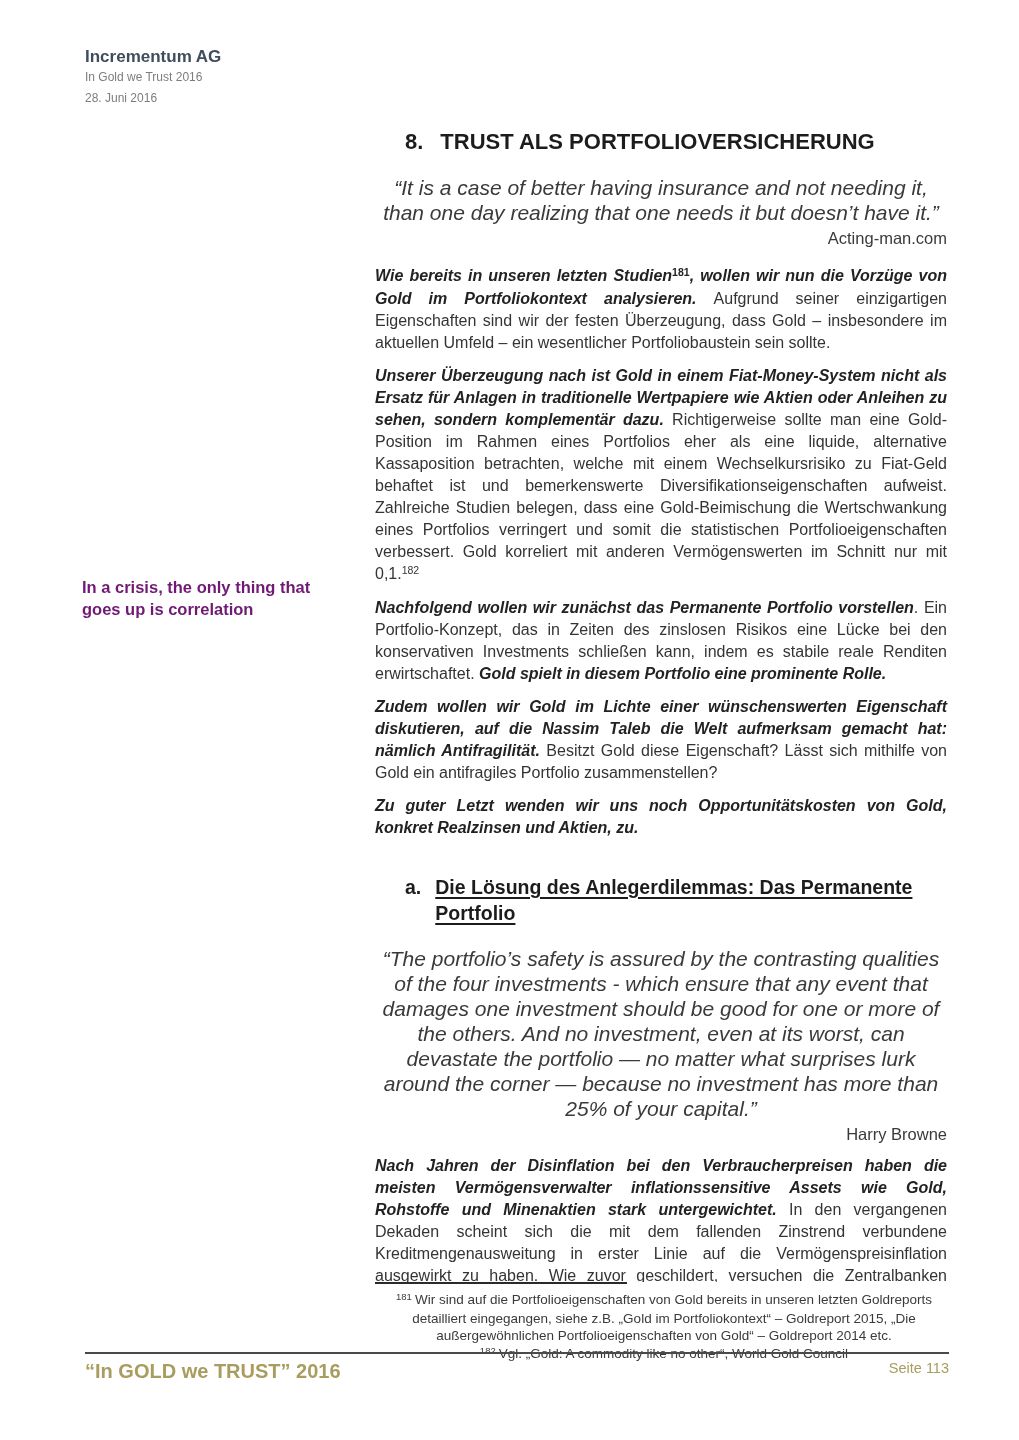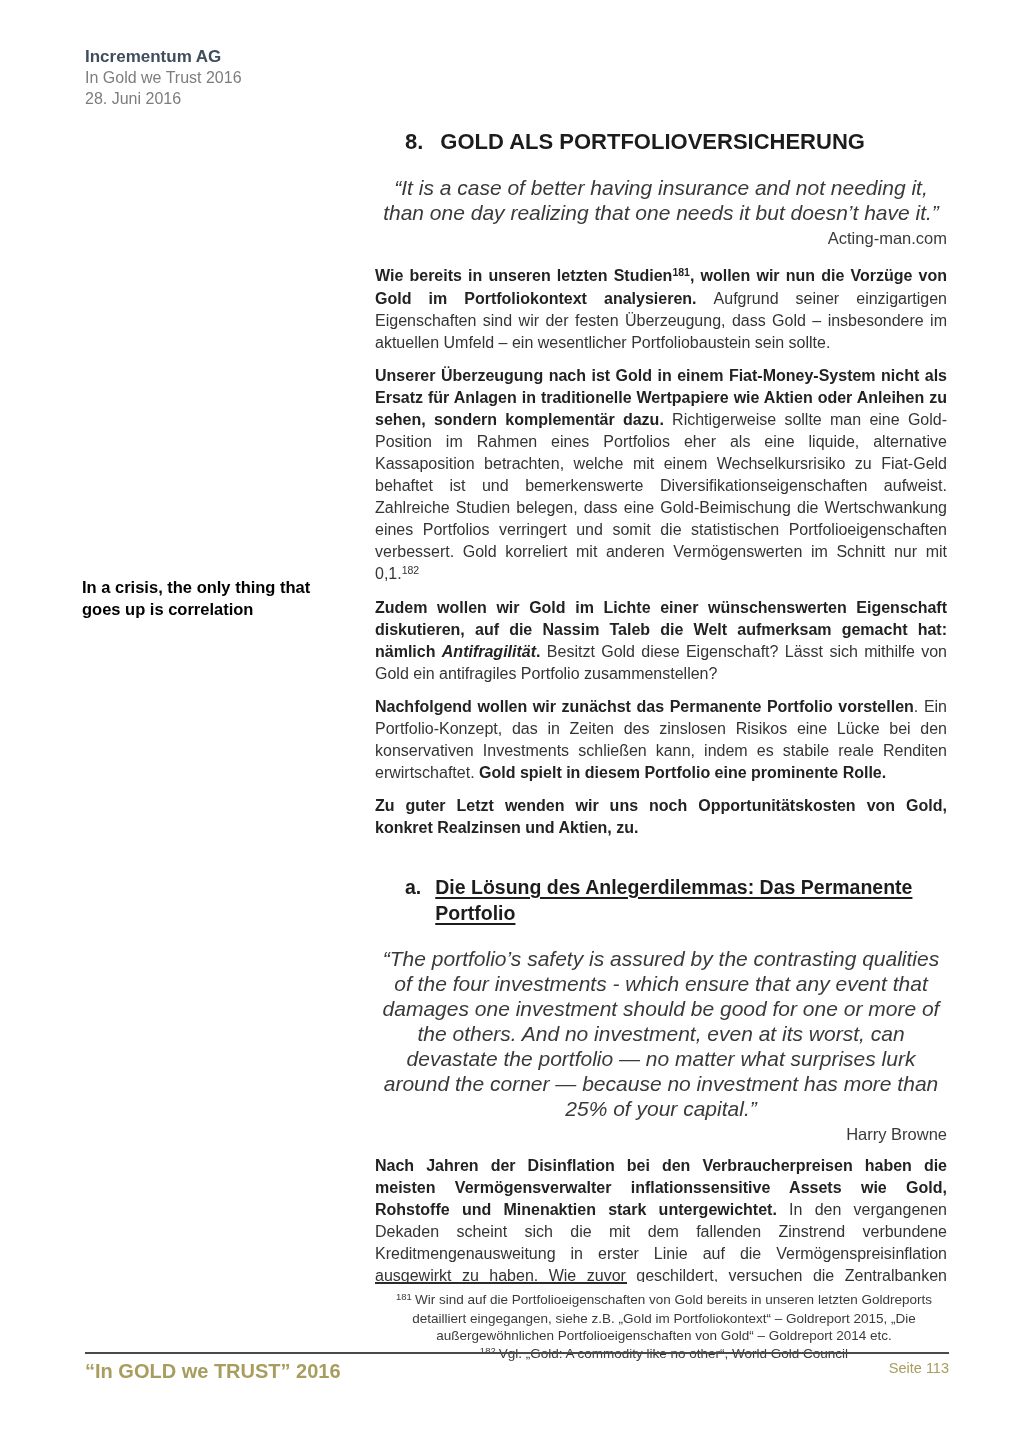--- a/index.html
+++ b/index.html
@@ -10,21 +10,21 @@
     height: 1440px;
     background: #ffffff;
     font-family: "Liberation Sans", sans-serif;
     color: #333333;
     overflow: hidden;
   }
 
   
   .header { position: absolute; left: 85px; top: 46px; line-height: 21px; }
   .header .company { font-size: 17px; font-weight: bold; color: #3f4d5c; }
-  .header .sub { font-size: 16px; color: #7d7d7d; }
+  .header .sub { font-size: 12px; color: #7d7d7d; }
 
   
   .main { position: absolute; left: 375px; top: 128px; width: 572px; }
 
   .chapter-heading {
     display: flex; gap: 17px; margin-left: 30px;
     font-size: 22px; font-weight: bold; color: #1c1c1c; line-height: 28px;
   }
 
   .quote {
@@ -36,40 +36,40 @@
     margin-top: 4px; text-align: right;
     font-size: 16.5px; color: #3a3a3a;
   }
 
   .para {
     margin-top: 11px; text-align: justify;
     font-size: 16px; line-height: 22px; color: #343434;
   }
   .para.first { margin-top: 17px; }
 
-  .b { font-weight: bold; color: #222222; }
+  .b { font-weight: bold; color: #222222; font-style: italic; }
   .bi { font-weight: bold; font-style: italic; color: #222222; }
   .sup { font-size: 10.5px; position: relative; top: -5px; }
   .bsup { font-size: 10.5px; position: relative; top: -5px; font-weight: bold; color: #222222; }
 
   .section-heading {
     display: flex; gap: 14px; margin: 35px 0 0 30px;
     font-size: 19.5px; font-weight: bold; color: #1c1c1c; line-height: 26px;
   }
   .section-heading .u {
     text-decoration: underline;
     text-decoration-thickness: 2px;
     text-underline-offset: 3px;
   }
   .section-quote { margin-top: 20px; }
 
   
   .margin-note {
     position: absolute; left: 82px; top: 576px; width: 265px;
-    font-size: 16.5px; font-weight: bold; color: #000000; line-height: 22px;
+    font-size: 16.5px; font-weight: bold; color: #701a75; line-height: 22px;
   }
 
   
   .footnotes { position: absolute; left: 375px; top: 1282px; width: 578px; background: #ffffff; }
   .fn-sep { width: 252px; border-top: 2px solid #2a2a2a; margin-bottom: 7px; }
   .fn { font-size: 13.5px; line-height: 17.5px; color: #3a3a3a; text-align: center; }
   .fn .fn-ref { font-size: 9.5px; position: relative; top: -4px; margin-right: 3px; }
 
   
   .footer-rule { position: absolute; left: 85px; top: 1352px; width: 864px; border-top: 2px solid #4a4a4a; background:#fff; }
@@ -92,30 +92,30 @@
     <div class="sub">In Gold we Trust 2016</div>
     <div class="sub">28. Juni 2016</div>
   </div>
 
   <div class="margin-note">In a crisis, the only thing that goes up is correlation</div>
 
   <div class="main">
 
     <div class="chapter-heading">
       <span>8.</span>
-      <span>GOLD ALS PORTFOLIOVERSICHERUNG</span>
+      <span>TRUST ALS PORTFOLIOVERSICHERUNG</span>
     </div>
 
     <div class="quote">“It is a case of better having insurance and not needing it, than one day realizing that one needs it but doesn’t have it.”</div>
     <div class="quote-attr">Acting-man.com</div>
 
     <div class="para first"><span class="b">Wie bereits in unseren letzten Studien</span><span class="bsup">181</span><span class="b">, wollen wir nun die Vorzüge von Gold im Portfoliokontext analysieren. </span><span>Aufgrund seiner einzigartigen Eigenschaften sind wir der festen Überzeugung, dass Gold – insbesondere im aktuellen Umfeld – ein wesentlicher Portfoliobaustein sein sollte.</span></div>
     <div class="para"><span class="b">Unserer Überzeugung nach ist Gold in einem Fiat-Money-System nicht als Ersatz für Anlagen in traditionelle Wertpapiere wie Aktien oder Anleihen zu sehen, sondern komplementär dazu. </span><span>Richtigerweise sollte man eine Gold-Position im Rahmen eines Portfolios eher als eine liquide, alternative Kassaposition betrachten, welche mit einem Wechselkursrisiko zu Fiat-Geld behaftet ist und bemerkenswerte Diversifikationseigenschaften aufweist. Zahlreiche Studien belegen, dass eine Gold-Beimischung die Wertschwankung eines Portfolios verringert und somit die statistischen Portfolioeigenschaften verbessert. Gold korreliert mit anderen Vermögenswerten im Schnitt nur mit 0,1.</span><span class="sup">182</span></div>
+    <div class="para"><span class="b">Nachfolgend wollen wir zunächst das Permanente Portfolio vorstellen</span><span>. Ein Portfolio-Konzept, das in Zeiten des zinslosen Risikos eine Lücke bei den konservativen Investments schließen kann, indem es stabile reale Renditen erwirtschaftet. </span><span class="b">Gold spielt in diesem Portfolio eine prominente Rolle.</span></div>
     <div class="para"><span class="b">Zudem wollen wir Gold im Lichte einer wünschenswerten Eigenschaft diskutieren, auf die Nassim Taleb die Welt aufmerksam gemacht hat: nämlich </span><span class="bi">Antifragilität</span><span class="b">. </span><span>Besitzt Gold diese Eigenschaft? Lässt sich mithilfe von Gold ein antifragiles Portfolio zusammenstellen?</span></div>
-    <div class="para"><span class="b">Nachfolgend wollen wir zunächst das Permanente Portfolio vorstellen</span><span>. Ein Portfolio-Konzept, das in Zeiten des zinslosen Risikos eine Lücke bei den konservativen Investments schließen kann, indem es stabile reale Renditen erwirtschaftet. </span><span class="b">Gold spielt in diesem Portfolio eine prominente Rolle.</span></div>
     <div class="para"><span class="b">Zu guter Letzt wenden wir uns noch Opportunitätskosten von Gold, konkret Realzinsen und Aktien, zu.</span></div>
 
     <div class="section-heading">
       <span>a.</span>
       <span class="u">Die Lösung des Anlegerdilemmas: Das Permanente Portfolio</span>
     </div>
 
     <div class="quote section-quote">“The portfolio’s safety is assured by the contrasting qualities of the four investments - which ensure that any event that damages one investment should be good for one or more of the others. And no investment, even at its worst, can devastate the portfolio — no matter what surprises lurk around the corner — because no investment has more than 25% of your capital.”</div>
     <div class="quote-attr">Harry Browne</div>
 

